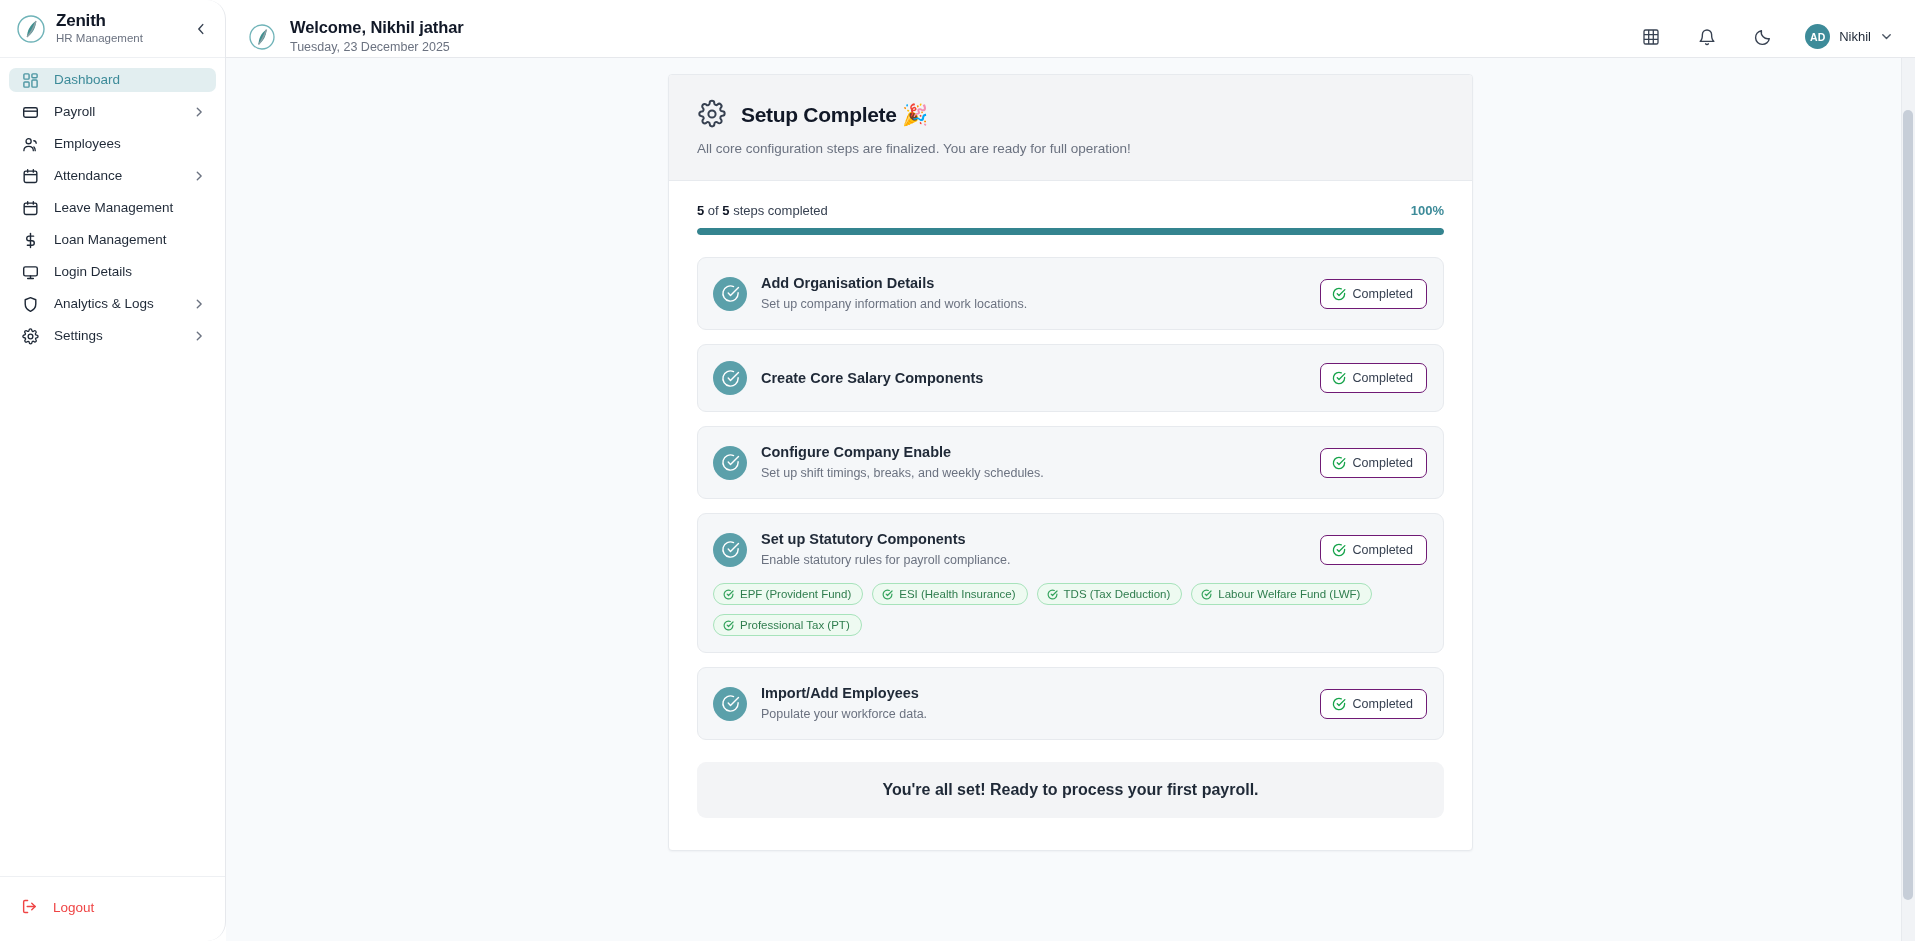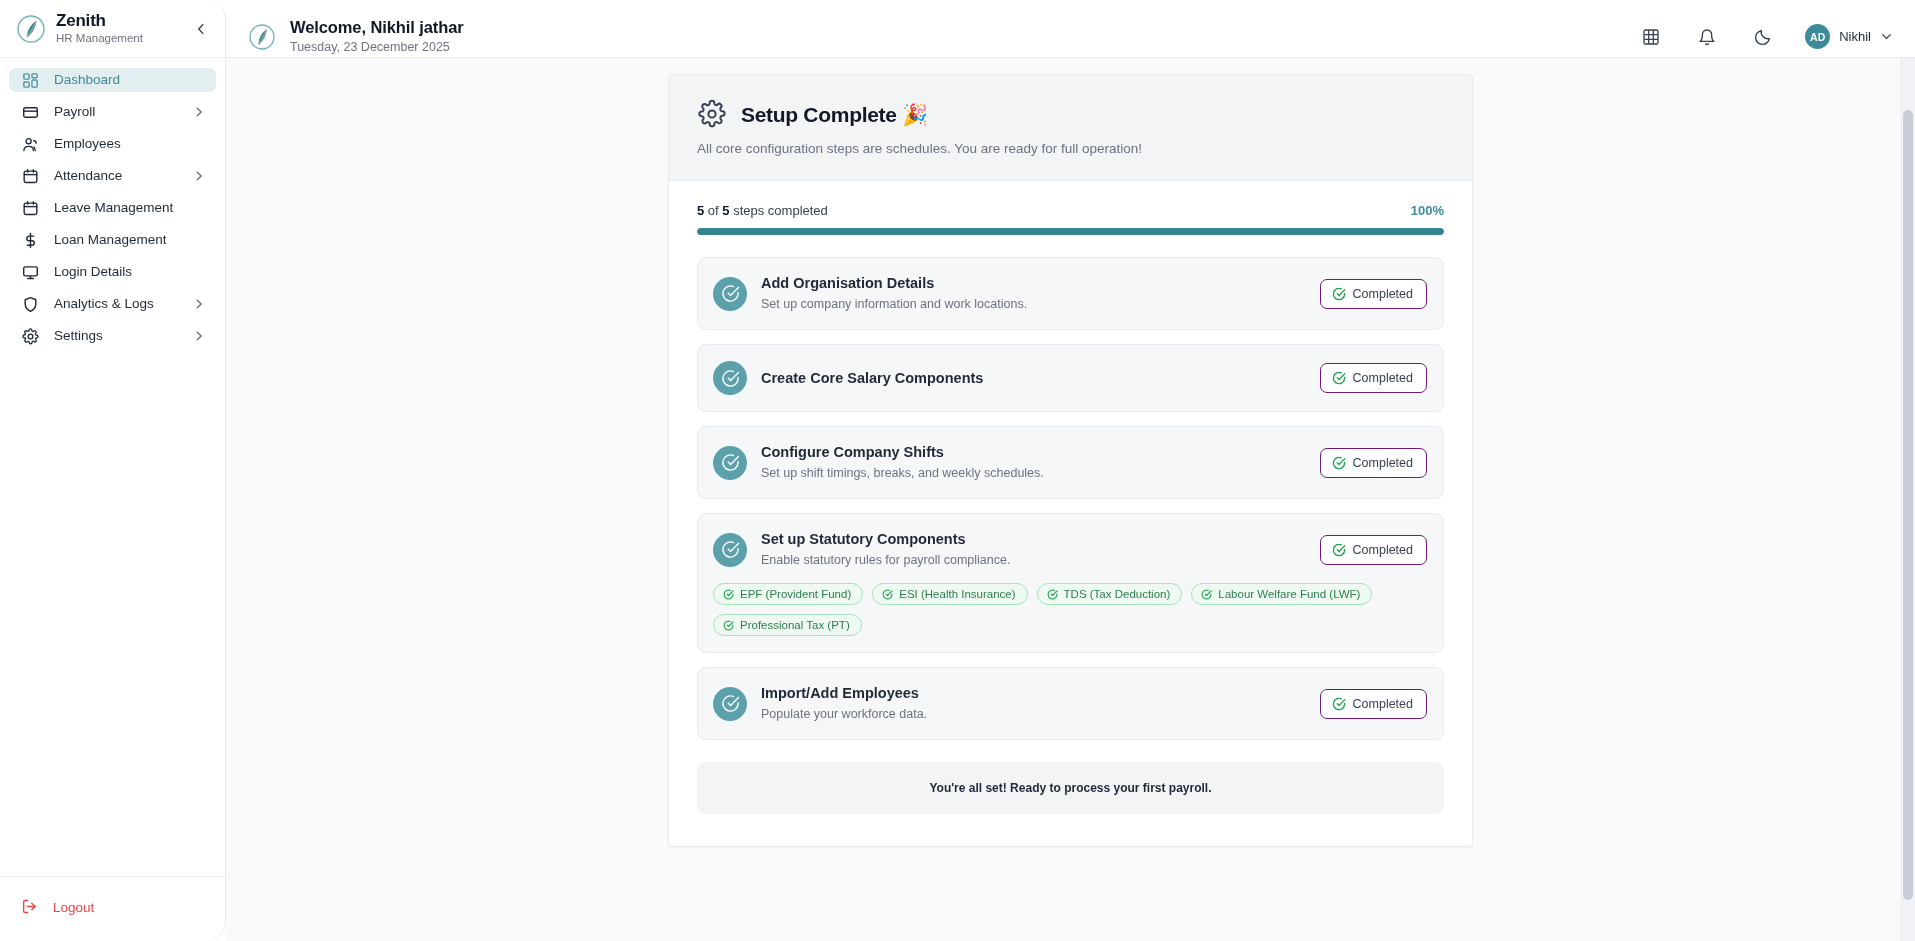--- a/index.html
+++ b/index.html
@@ -184,21 +184,21 @@
     border: 1px solid #a7e3bb; background: #eefaf1;
     color: #2f7d4e; border-radius: 20px;
     padding: 4px 11px 4px 9px; font-size: 11.5px; white-space: nowrap;
   }
   .chip-check { color: #34a35c; display: flex; align-items: center; }
 
   .all-set {
     background: #f3f4f6; border-radius: 9px;
     padding: 19px 20px; text-align: center; margin-top: 22px;
   }
-  .all-set-text { font-size: 12px; font-weight: bold; color: #1f2937; }
+  .all-set-text { font-size: 16px; font-weight: bold; color: #1f2937; }
 </style>
 </head>
 <body>
 
 <div class="app">
 
   <aside class="sidebar">
     <div class="brand">
       <div class="brand-logo">
         <svg viewBox="0 0 30 30" width="30" height="30">
@@ -401,21 +401,21 @@
         <div class="setup-head">
           <div class="setup-head-row">
             <span class="gear-wrap">
               <svg viewBox="0 0 30 30" width="30" height="30" fill="none" stroke="#374151" stroke-width="2">
                   <circle cx="15" cy="15" r="3.6"></circle>
                   <path d="M23.5 18.2a1.9 1.9 0 00.38 2.1l.07.07a2.3 2.3 0 11-3.26 3.26l-.07-.07a1.9 1.9 0 00-2.1-.38 1.9 1.9 0 00-1.15 1.74v.2a2.3 2.3 0 11-4.6 0v-.1a1.9 1.9 0 00-1.25-1.74 1.9 1.9 0 00-2.1.38l-.07.07a2.3 2.3 0 11-3.26-3.26l.07-.07a1.9 1.9 0 00.38-2.1 1.9 1.9 0 00-1.74-1.15h-.2a2.3 2.3 0 110-4.6h.1a1.9 1.9 0 001.74-1.25 1.9 1.9 0 00-.38-2.1l-.07-.07A2.3 2.3 0 119.24 5.6l.07.07a1.9 1.9 0 002.1.38h.1a1.9 1.9 0 001.15-1.74v-.2a2.3 2.3 0 114.6 0v.1a1.9 1.9 0 001.15 1.74 1.9 1.9 0 002.1-.38l.07-.07a2.3 2.3 0 113.26 3.26l-.07.07a1.9 1.9 0 00-.38 2.1v.1a1.9 1.9 0 001.74 1.15h.2a2.3 2.3 0 110 4.6h-.1a1.9 1.9 0 00-1.74 1.15z"></path>
                 </svg>
             </span>
             <h1 class="setup-title">Setup Complete 🎉</h1>
           </div>
-          <p class="setup-sub">All core configuration steps are schedules. You are ready for full operation!</p>
+          <p class="setup-sub">All core configuration steps are finalized. You are ready for full operation!</p>
         </div>
 
         <div class="setup-body">
 
           <div class="progress-row">
             <div class="progress-label">
               <b>5</b><span> of </span><b>5</b><span> steps completed</span>
             </div>
             <div class="progress-pct">100%</div>
           </div>
@@ -472,21 +472,21 @@
 
           <div class="step">
             <div class="step-row">
               <span class="step-icon">
                 <svg viewBox="0 0 20 20" width="19" height="19" fill="none" stroke="currentColor" stroke-width="1.5" stroke-linecap="round" stroke-linejoin="round">
                     <path d="M18 9.2V10a8 8 0 11-4.74-7.31"></path>
                     <path d="M18.4 3.6L10 12l-2.4-2.4"></path>
                   </svg>
               </span>
               <div class="step-texts">
-                <div class="step-title">Configure Company Shifts</div>
+                <div class="step-title">Configure Company Enable</div>
                 <div class="step-desc">Set up shift timings, breaks, and weekly schedules.</div>
               </div>
               <div class="completed-badge">
                 <span class="badge-check">
                   <svg viewBox="0 0 16 16" width="14" height="14" fill="none" stroke="currentColor" stroke-width="1.5" stroke-linecap="round" stroke-linejoin="round">
                       <path d="M14.4 7.3V8a6.4 6.4 0 11-3.8-5.85"></path>
                       <path d="M14.7 3L8 9.7 6 7.7"></path>
                     </svg>
                 </span>
                 <span>Completed</span>

